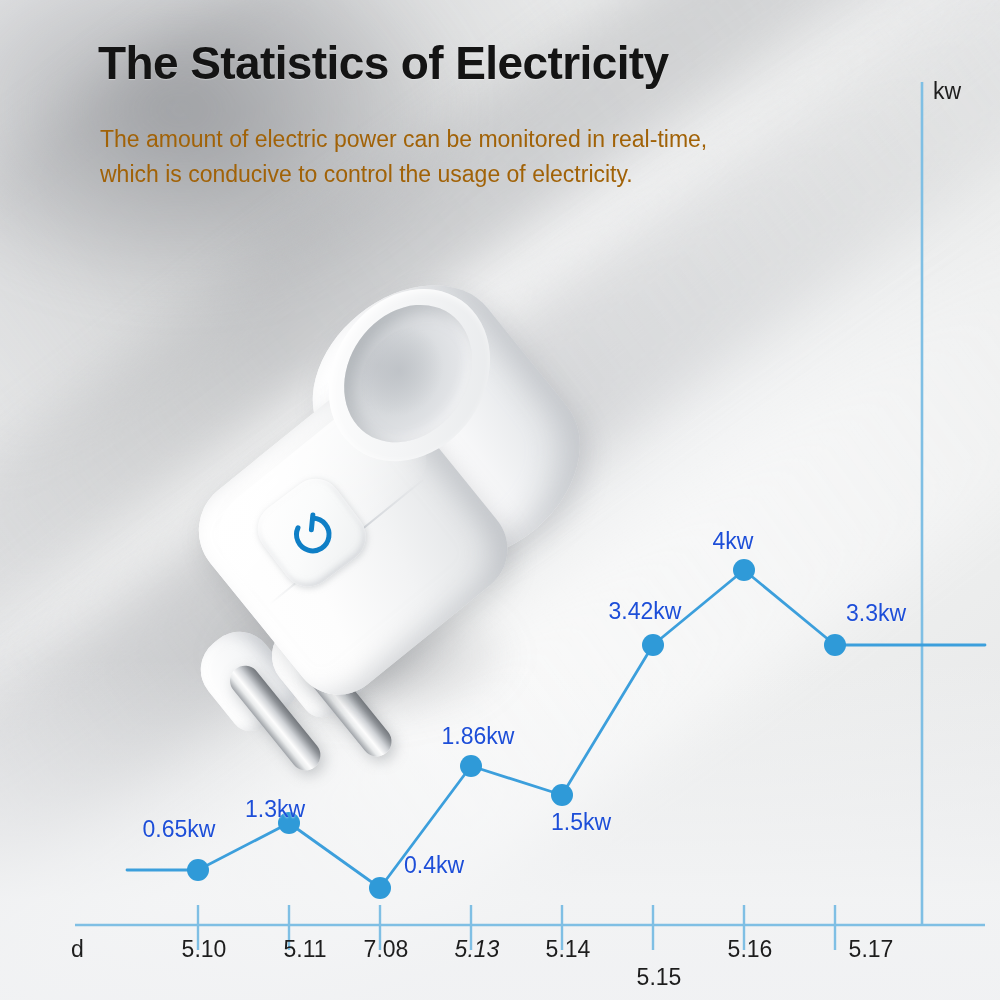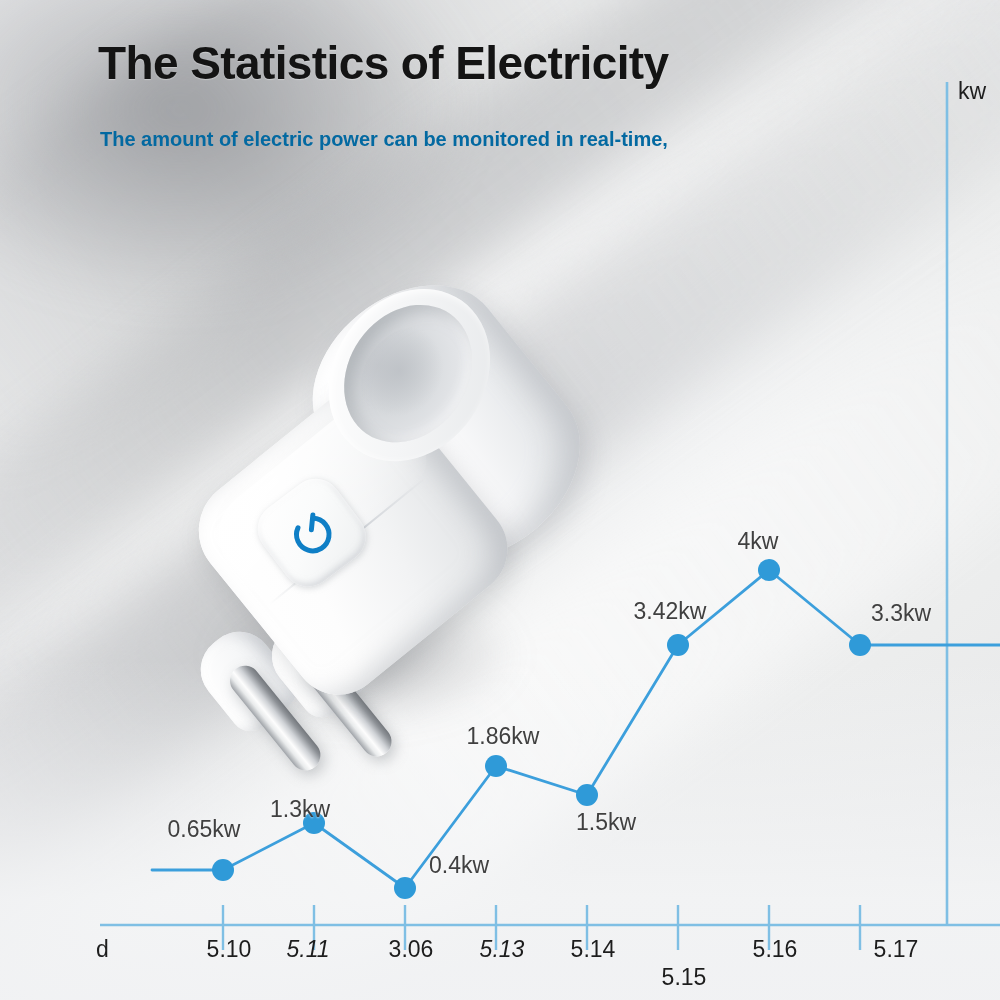--- a/index.html
+++ b/index.html
@@ -99,24 +99,24 @@
     letter-spacing: -.6px;
     color: #141414;
     white-space: nowrap;
     text-shadow: 0 1px 1px rgba(255,255,255,.35);
   }
   .subline {
     position: absolute;
     left: 100px;
     top: 122px;
     width: 820px;
-    font-size: 20px;
+    font-size: 23px;
     line-height: 35px;
-    color: #0369a1;
-    font-weight: 700;
+    color: #a16207;
+    font-weight: 400;
   }
   .subline .ln { display: block; white-space: nowrap; }
 
   
   .plug {
     position: absolute;
     left: 80px;
     top: 225px;
     width: 560px;
     height: 545px;
@@ -260,21 +260,20 @@
     align-items: center;
     justify-content: center;
   }
   .plug-btn svg { width: 52px; height: 52px; display: block; }
 
   
   .chart {
     position: absolute;
     inset: 0;
     pointer-events: none;
-    margin-left: 25px;
   }
   .chart svg { display: block; }
   .axis-unit {
     position: absolute;
     left: 933px;
     top: 78px;
     font-size: 23px;
     color: #1e1e1e;
   }
   .axis-day {
@@ -288,21 +287,21 @@
     position: absolute;
     font-size: 23px;
     color: #1d1d1d;
     transform: translateX(-50%);
     white-space: nowrap;
     text-align: right;
   }
   .pt-label {
     position: absolute;
     font-size: 23px;
-    color: #404040;
+    color: #1d4ed8;
     white-space: nowrap;
     transform: translateX(-50%);
     text-shadow: 0 1px 2px rgba(255,255,255,.5);
   }
 </style>
 </head>
 <body>
 
 <div id="stage">
 
@@ -311,20 +310,21 @@
   <div class="bg-band b4"></div>
   <div class="bg-band b1"></div>
   <div class="bg-band b2"></div>
   <div class="bg-band b3"></div>
   <div class="bg-band b5"></div>
   <div class="bg-bottom-soft"></div>
 
   <div class="headline">The Statistics of Electricity</div>
   <div class="subline">
     <span class="ln">The amount of electric power can be monitored in real-time,</span>
+    <span class="ln">which is conducive to control the usage of electricity.</span>
   </div>
 
   <div class="plug">
     <div class="plug-shadow"></div>
     <div class="plug-rot">
       <div class="pin-base b1"></div>
       <div class="pin-base b2"></div>
       <div class="pin p1"></div>
       <div class="pin p2"></div>
       <div class="plug-barrel"></div>
@@ -370,22 +370,22 @@
         <circle cx="653" cy="645" r="11"></circle>
         <circle cx="744" cy="570" r="11"></circle>
         <circle cx="835" cy="645" r="11"></circle>
       </g>
     </svg>
 
     <div class="axis-unit">kw</div>
     <div class="axis-day">d</div>
 
     <div class="tick-label" style="left:204px; top:936px;">5.10</div>
-    <div class="tick-label" style="left:283px; top:936px;font-style:italic;">5.11</div>
-    <div class="tick-label" style="left:386px; top:936px;">3.06</div>
+    <div class="tick-label" style="left:305px; top:936px;">5.11</div>
+    <div class="tick-label" style="left:386px; top:936px;">7.08</div>
     <div class="tick-label" style="left:477px; top:936px;font-style:italic;">5.13</div>
     <div class="tick-label" style="left:568px; top:936px;">5.14</div>
     <div class="tick-label" style="left:659px; top:964px;">5.15</div>
     <div class="tick-label" style="left:750px; top:936px;">5.16</div>
     <div class="tick-label" style="left:871px; top:936px;">5.17</div>
 
     <div class="pt-label" style="left:179px; top:816px;">0.65kw</div>
     <div class="pt-label" style="left:275px; top:796px;">1.3kw</div>
     <div class="pt-label" style="left:434px; top:852px;">0.4kw</div>
     <div class="pt-label" style="left:478px; top:723px;">1.86kw</div>

